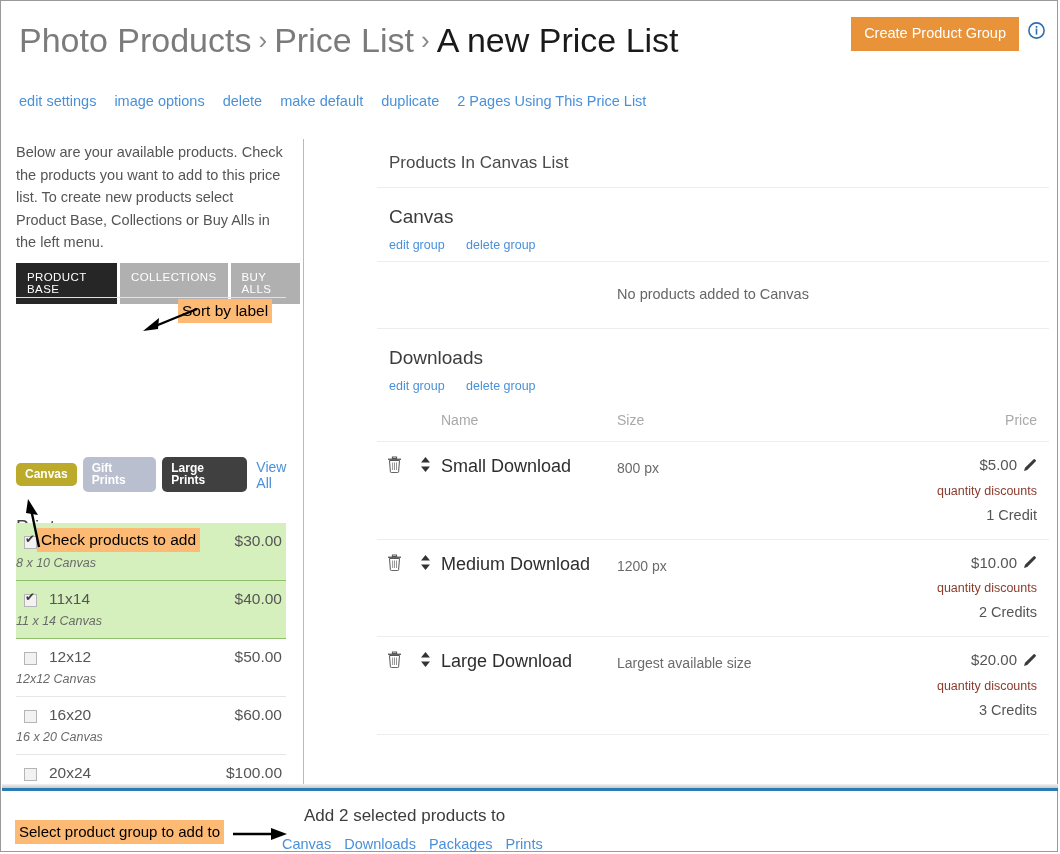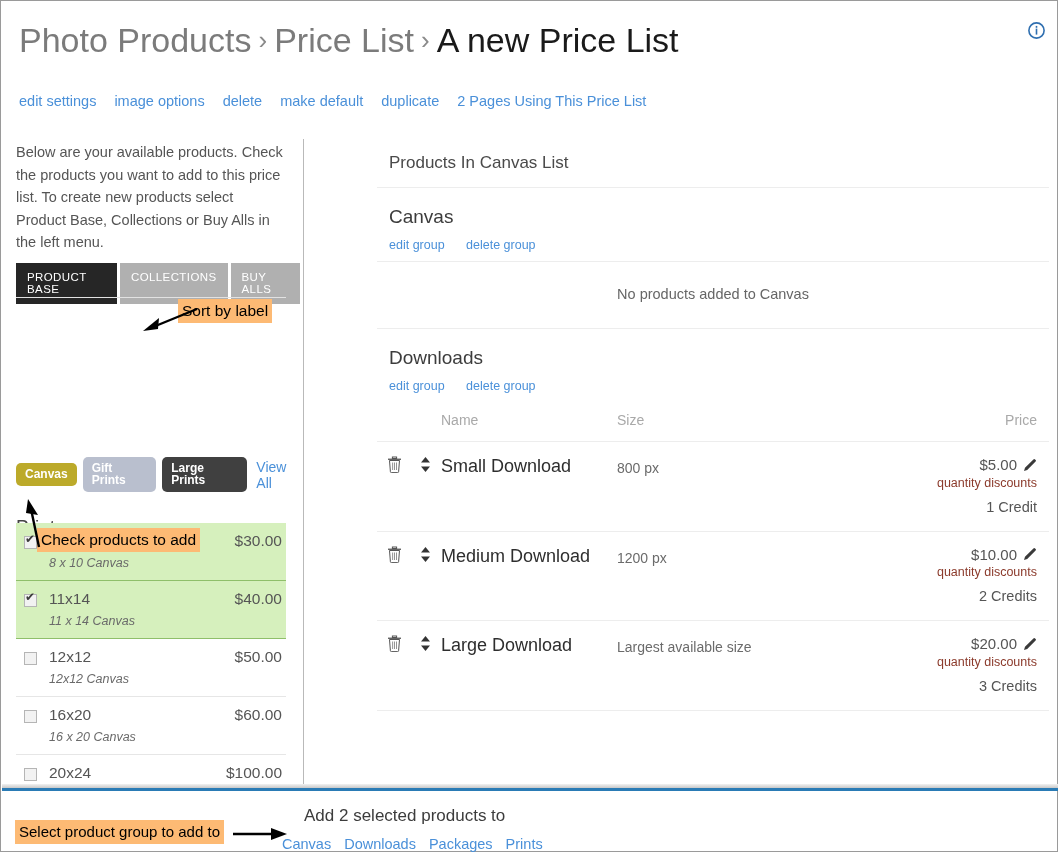--- a/index.html
+++ b/index.html
@@ -228,21 +228,20 @@
     color: #555;
   }
   .prod-row .pprice {
     position: absolute;
     right: 4px;
     top: 9px;
     font-size: 15.5px;
     color: #555;
   }
   .prod-row .pdesc {
-    padding-left: 33px;
     padding-top: 22px;
     font-size: 12.5px;
     font-style: italic;
     color: #6a6a6a;
   }
 
   
   .v-divider {
     position: absolute;
     left: 302px;
@@ -333,21 +332,21 @@
   .pencil-icon {
     display: inline-block;
     vertical-align: middle;
     margin-left: 6px;
     cursor: pointer;
   }
   .qty-disc {
     display: block;
     font-size: 12.5px;
     color: #8b3a2b;
-    margin-top: 1px;
+    margin-top: 9px;
     cursor: pointer;
     text-decoration: none;
   }
   .credits {
     display: block;
     font-size: 14.5px;
     color: #555;
     margin-top: 9px;
   }
 
@@ -418,20 +417,21 @@
 </head>
 <body>
 
 <div class="page-frame">
 
   <div class="header">
     <div class="breadcrumb">
       <span class="crumb-muted">Photo Products</span><span class="crumb-sep">›</span><span class="crumb-muted">Price List</span><span class="crumb-sep">›</span><span class="crumb-current">A new Price List</span>
     </div>
 
+    <button class="create-group-btn">Create Product Group</button>
 
     <span class="info-icon">
       <svg width="17" height="17" viewBox="0 0 17 17">
         <circle cx="8.5" cy="8.5" r="7.6" fill="none" stroke="#2f6fb0" stroke-width="1.6"></circle>
         <rect x="7.7" y="6.6" width="1.6" height="6" fill="#2f6fb0"></rect>
         <rect x="7.7" y="3.9" width="1.6" height="1.9" fill="#2f6fb0"></rect>
       </svg>
     </span>
   </div>
 

